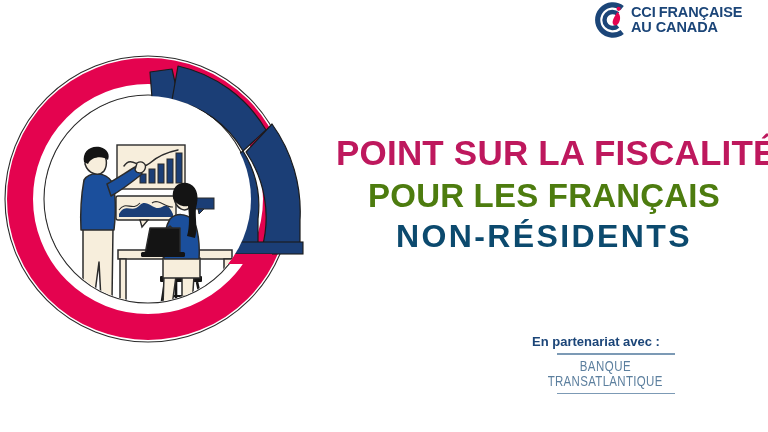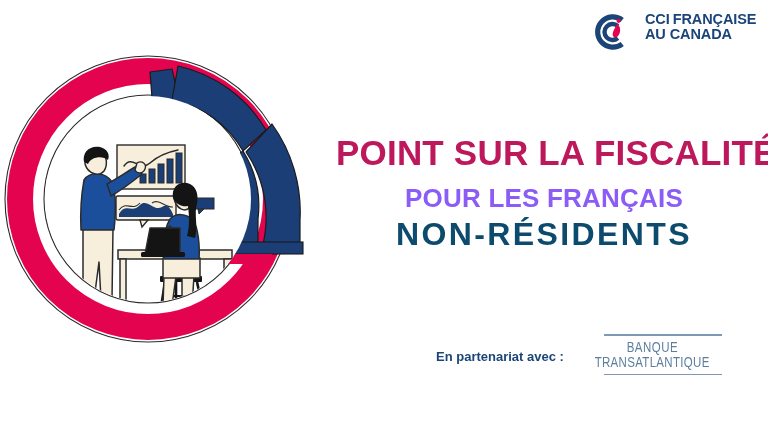--- a/index.html
+++ b/index.html
@@ -13,22 +13,22 @@
   }
   .slide{
     position:absolute;inset:0;
     width:768px;height:432px;
     background:#ffffff;
   }
 
   
   .cci-logo{
     position:absolute;
-    left:591px;top:12px;
-    display:flex;align-items:flex-start;gap:14px;
+    left:591px;top:0;
+    display:flex;align-items:center;gap:0;
   }
   .cci-mark{width:40px;height:40px;display:block;flex:0 0 auto;}
   .cci-wordmark{
     display:flex;flex-direction:column;
     line-height:1.06;
     color:#1B4578;
     white-space:nowrap;
   }
   .cci-line{
     font-size:14.5px;
@@ -58,38 +58,38 @@
     font-weight:bold;
     white-space:nowrap;
     line-height:1.18;
   }
   .title-l1{
     color:#be185d;
     font-size:35px;
     letter-spacing:0.2px;
   }
   .title-l2{
-    color:#8b5cf6;
-    font-size:26px;
+    color:#4d7c0f;
+    font-size:33px;
     letter-spacing:0.2px;
-    margin-top:10px;
+    margin-top:4px;
   }
   .title-l3{
     color:#0c4a6e;
     font-size:32px;
     letter-spacing:2.4px;
     margin-top:2px;
   }
 
   
   .partner-row{
     position:absolute;
-    left:436px;top:330px;
+    left:460px;top:330px;
     width:290px;
-    display:flex;align-items:center;
+    display:flex;align-items:center;flex-direction:column;
   }
   .partner-label{
     font-size:13px;
     font-weight:bold;
     color:#1B4578;
     white-space:nowrap;
     margin-right:18px;
     margin-top:4px;
   }
   .bt-logo{

